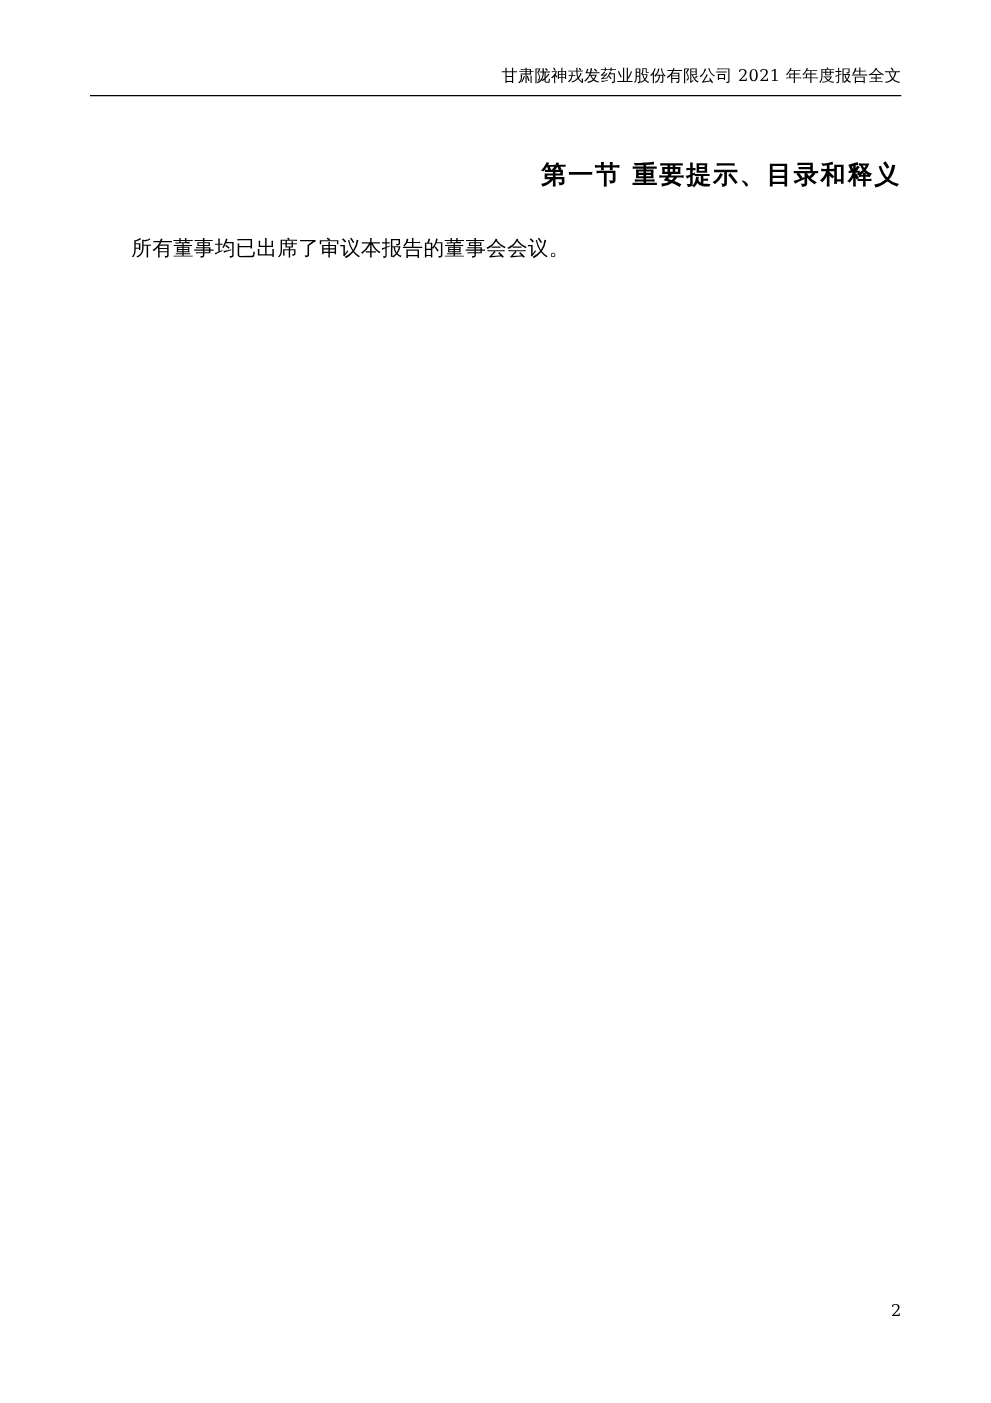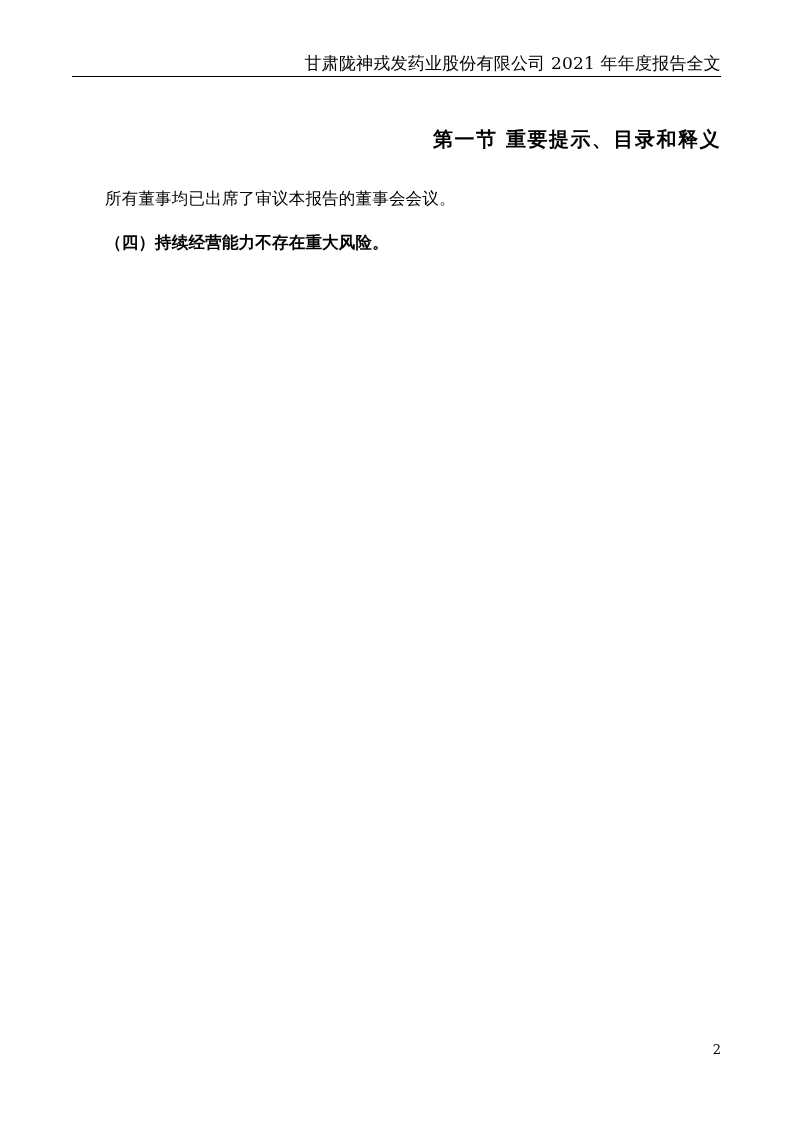--- a/index.html
+++ b/index.html
@@ -16,21 +16,21 @@
     font-family: "DejaVu Serif", "Liberation Serif", serif;
     color: #000000;
     box-sizing: border-box;
   }
   .header {
     position: absolute;
     top: 52px;
     left: 72px;
     right: 72px;
     text-align: right;
-    font-size: 17px;
+    font-size: 13px;
     font-family: "DejaVu Serif", "Liberation Serif", serif;
     color: #000;
     letter-spacing: 0.2px;
   }
   .header-rule {
     position: absolute;
     top: 76px;
     left: 72px;
     right: 72px;
     border-top: 1px solid #000;
@@ -75,18 +75,17 @@
 
 <div class="page">
 
   <div class="header">甘肃陇神戎发药业股份有限公司 2021 年年度报告全文</div>
   <div class="header-rule"></div>
 
   <div class="content">
     <div class="doc-title">第一节 重要提示、目录和释义</div>
 
     <p class="para">所有董事均已出席了审议本报告的董事会会议。</p>
-    <p class="para bold">（四）持续经营能力不存在重大风险。</p>
   </div>
 
   <div class="page-number">2</div>
 
 </div>
 
 </body></html>

